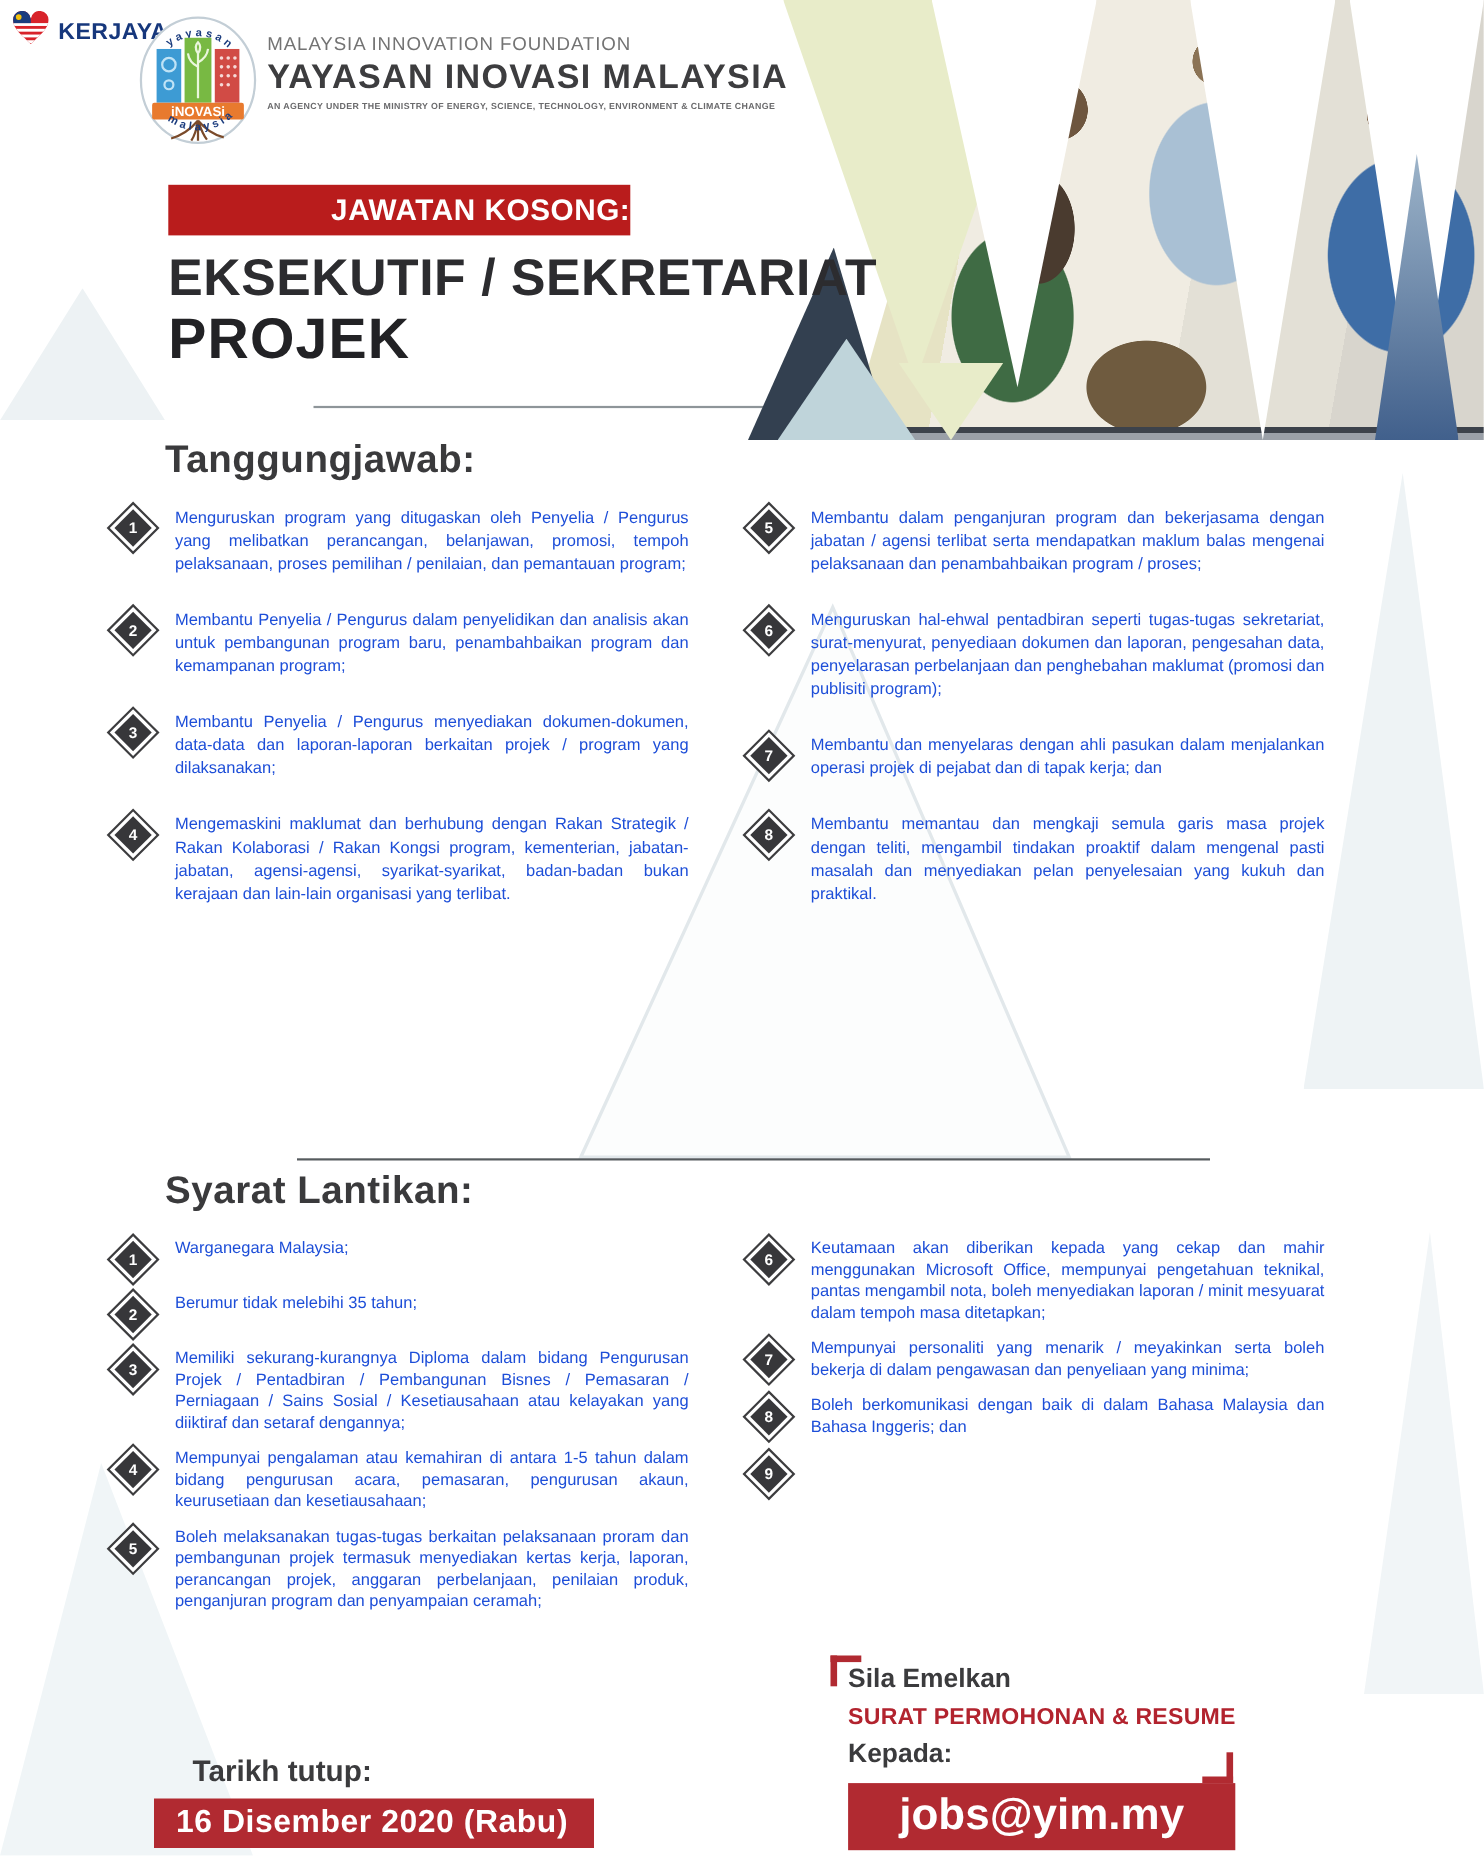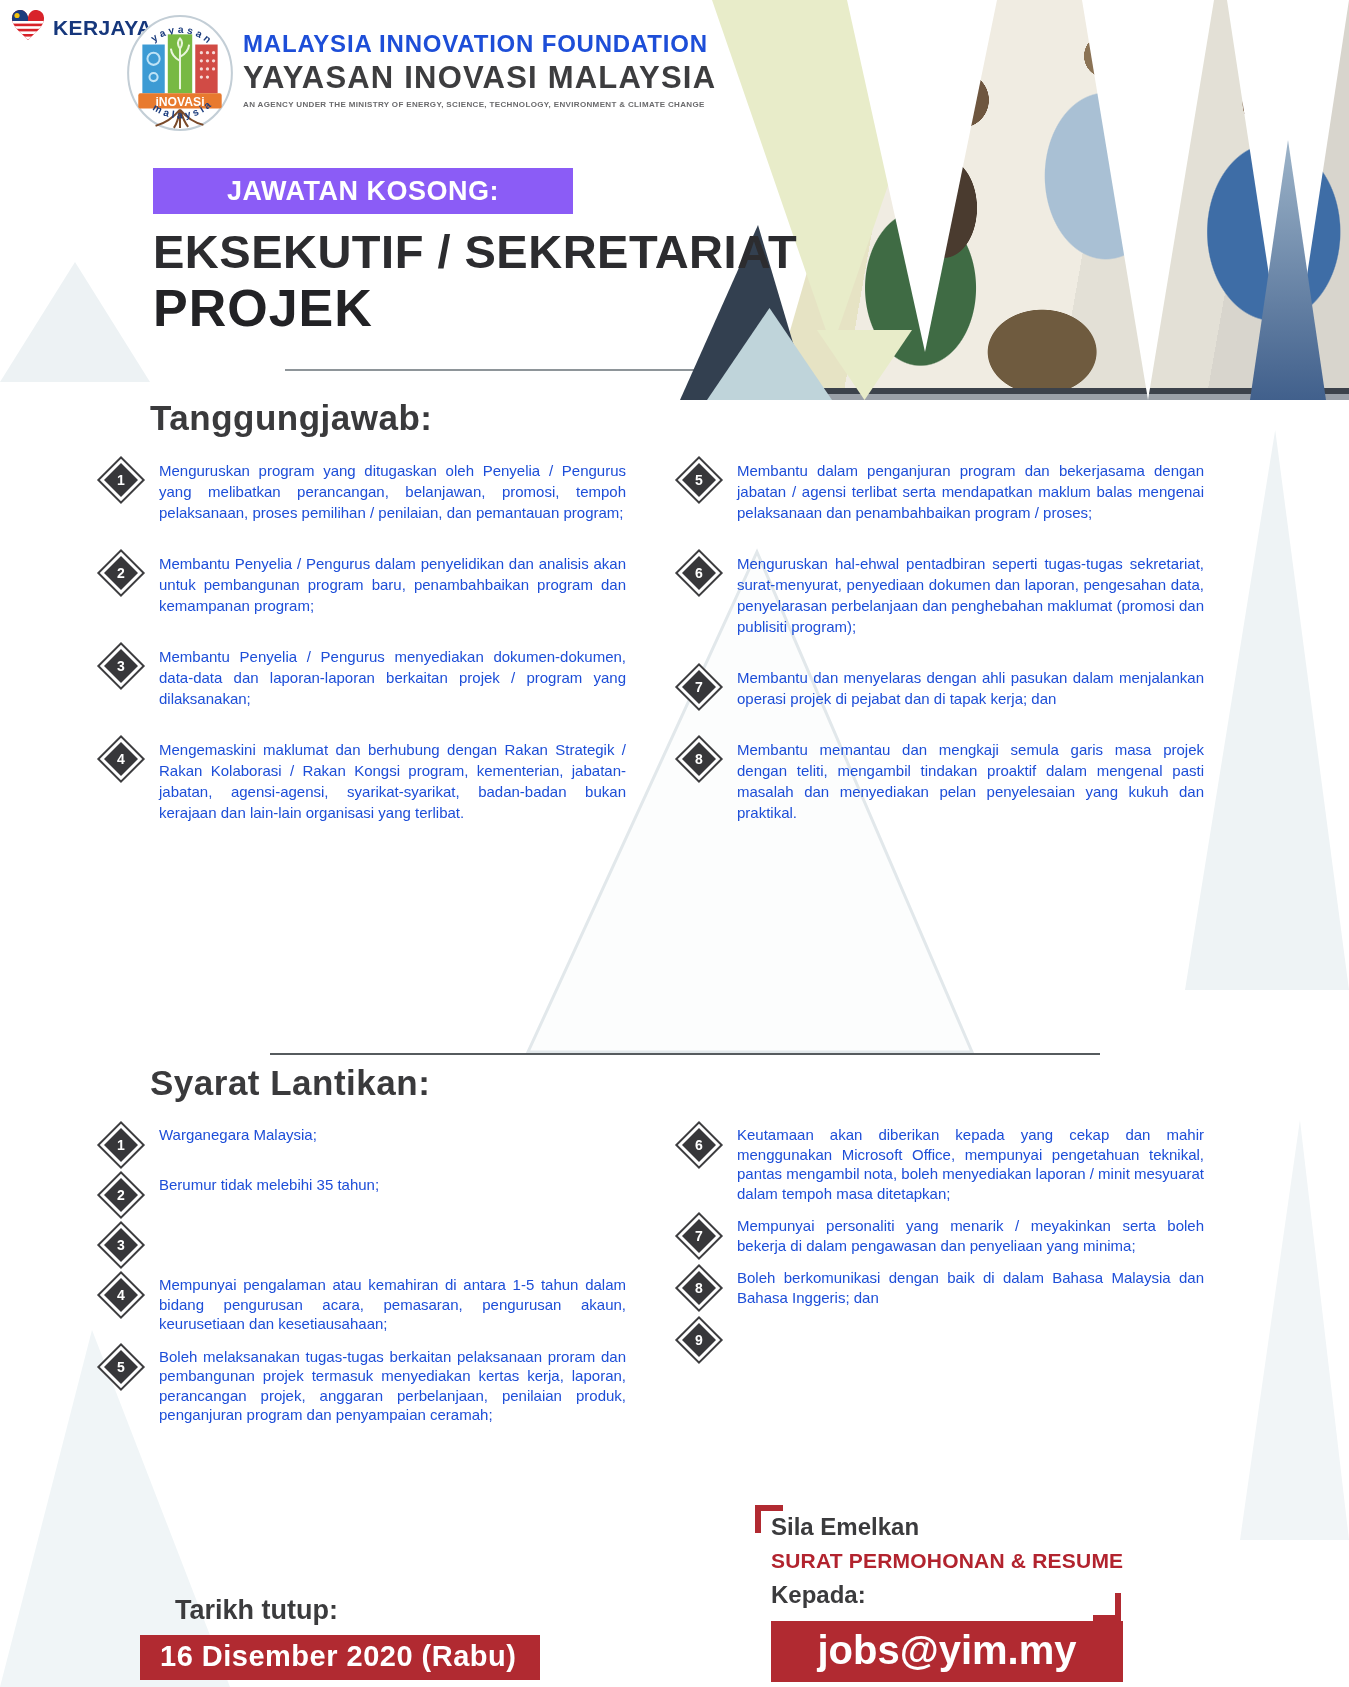--- a/index.html
+++ b/index.html
@@ -23,27 +23,27 @@
     clip-path:polygon(40% 0,100% 100%,0 100%);}
   svg.tri-outline{left:520px;top:548px;position:absolute;z-index:0;}
 
   
   .kerjaya{left:10px;top:10px;display:flex;align-items:center;gap:7px;z-index:5;}
   .kerjaya-text{font-size:21px;font-weight:bold;color:#16377c;letter-spacing:.4px;}
 
   
   .yim-logo{left:126px;top:14px;z-index:5;}
   .org-block{left:243px;top:30px;z-index:5;}
-  .org-en{font-size:24px;font-weight:bold;color:#1d4ed8;letter-spacing:.8px;}
+  .org-en{font-size:17px;font-weight:normal;color:#737373;letter-spacing:.8px;}
   .org-my{font-size:31px;font-weight:bold;color:#3d3d3f;letter-spacing:1.2px;margin-top:2px;}
   .org-tag{font-size:8px;color:#6a6a6c;letter-spacing:.35px;margin-top:4px;font-weight:bold;}
 
   
-  .banner{left:153px;top:168px;width:420px;height:46px;background:#8b5cf6;z-index:5;
-    display:flex;align-items:center;justify-content:center;}
+  .banner{left:153px;top:168px;width:420px;height:46px;background:#b91c1c;z-index:5;
+    display:flex;align-items:center;justify-content:flex-end;}
   .banner span{color:#fff;font-weight:bold;font-size:27px;letter-spacing:.5px;}
   .title1{left:153px;top:224px;font-size:47px;font-weight:bold;color:#2c2c2f;letter-spacing:.5px;z-index:5;}
   .title2{left:153px;top:278px;font-size:52px;font-weight:bold;color:#222225;letter-spacing:1px;z-index:5;}
 
   .divider1{left:285px;top:369px;width:872px;height:2px;background:#8e9599;z-index:0;}
   .divider2{left:270px;top:1053px;width:830px;height:2px;background:#565b5e;z-index:1;}
 
   
   #photo-collage{left:652px;top:0;width:697px;height:400px;z-index:1;}
   #photo-collage>div{position:absolute;}
@@ -303,20 +303,21 @@
             </i>
           </span>
         <div class="txt">Berumur tidak melebihi 35 tahun;</div>
       </div>
       <div class="item">
         <span class="bullet">
             <i>
               <span>3</span>
             </i>
           </span>
+        <div class="txt">Memiliki sekurang-kurangnya Diploma dalam bidang Pengurusan Projek / Pentadbiran / Pembangunan Bisnes / Pemasaran / Perniagaan / Sains Sosial / Kesetiausahaan atau kelayakan yang diiktiraf dan setaraf dengannya;</div>
       </div>
       <div class="item">
         <span class="bullet">
             <i>
               <span>4</span>
             </i>
           </span>
         <div class="txt">Mempunyai pengalaman atau kemahiran di antara 1-5 tahun dalam bidang pengurusan acara, pemasaran, pengurusan akaun, keurusetiaan dan kesetiausahaan;</div>
       </div>
       <div class="item">

